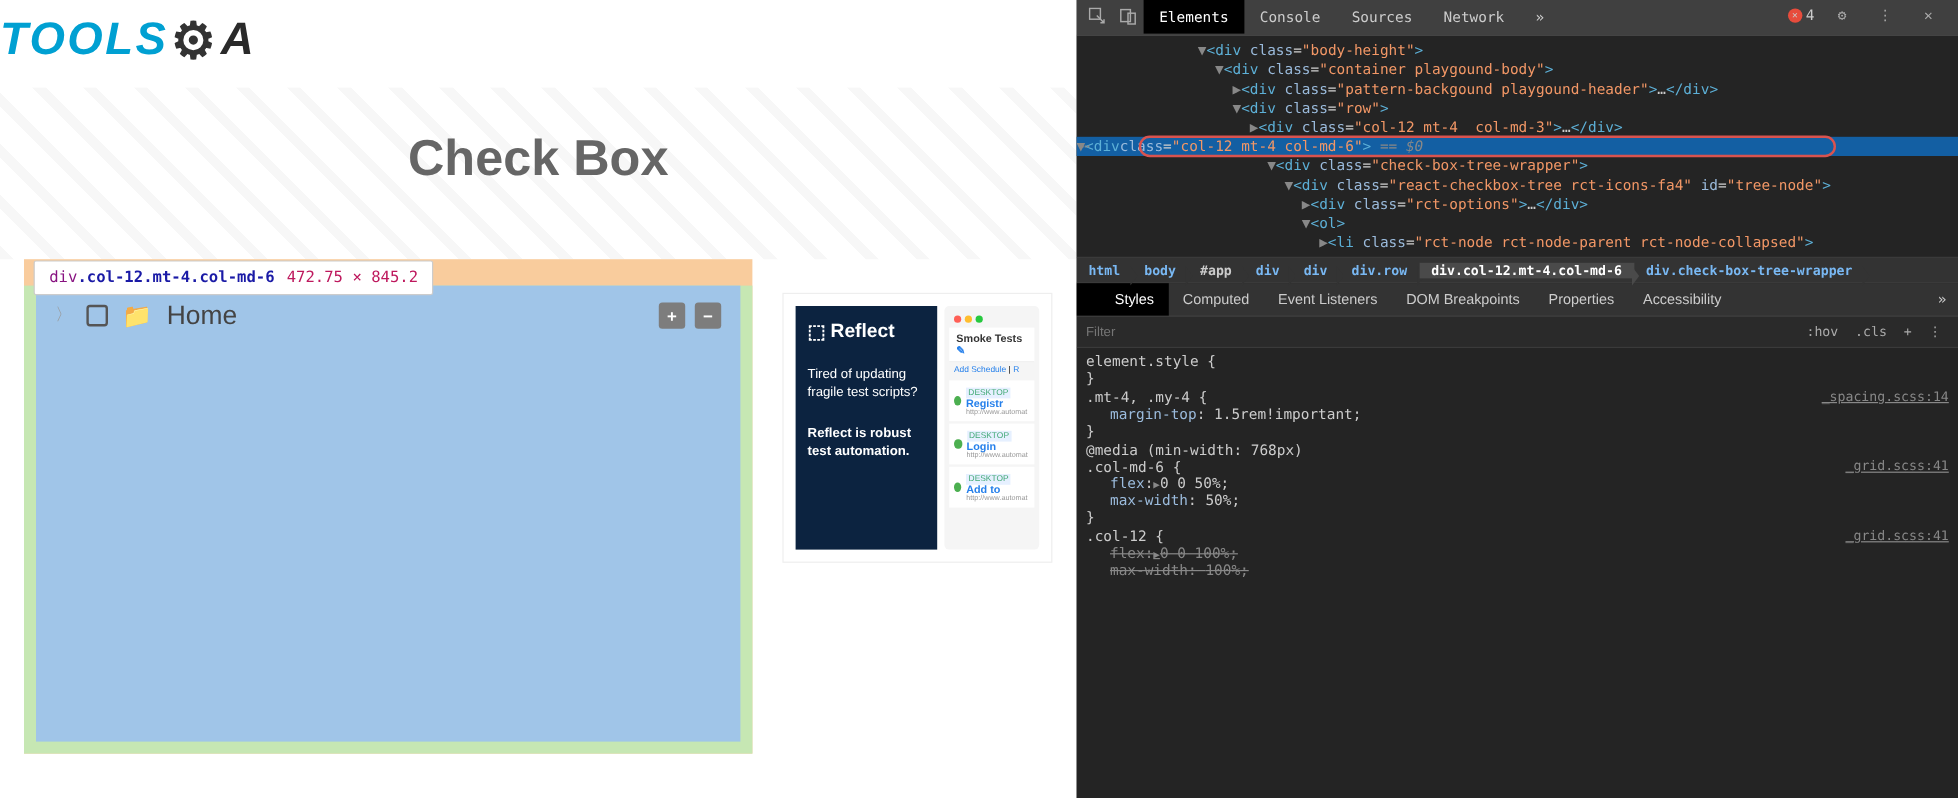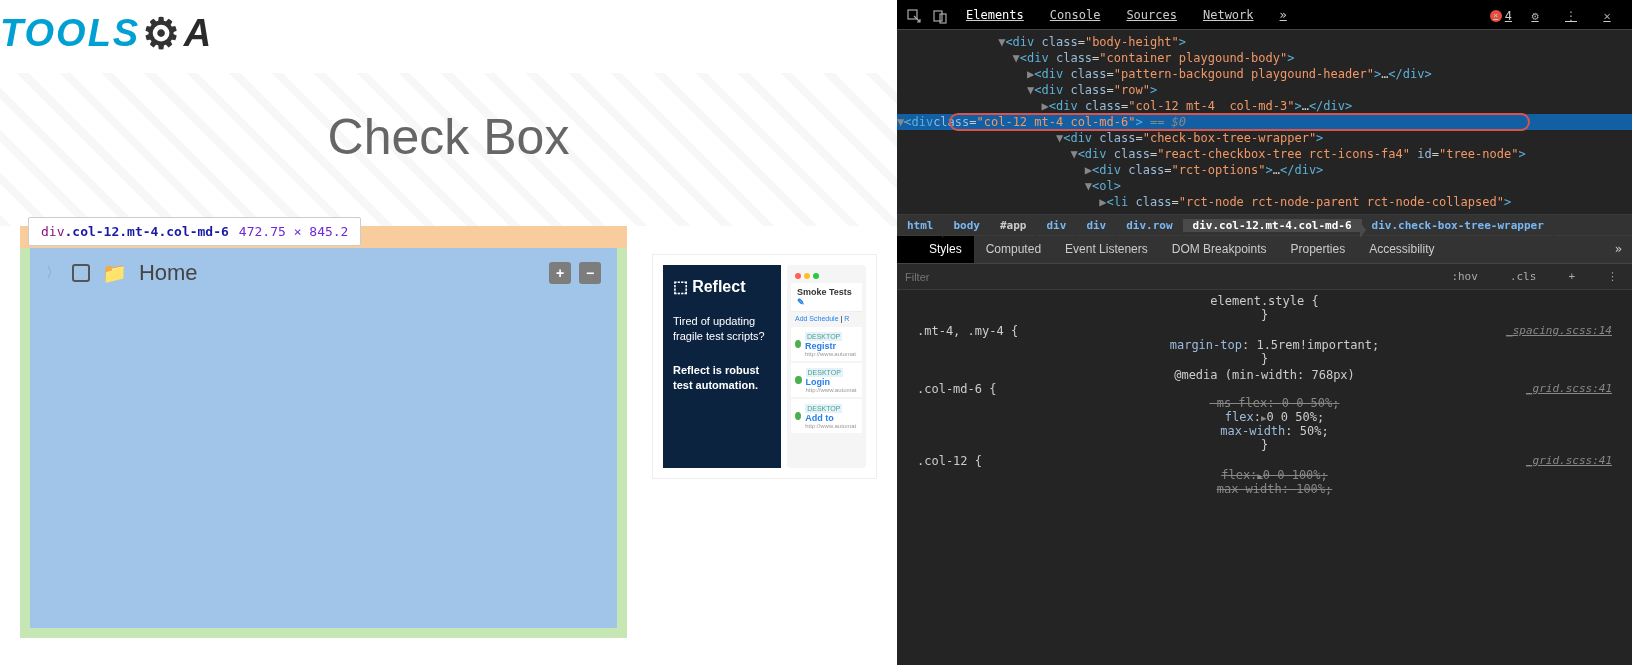--- a/index.html
+++ b/index.html
@@ -10,25 +10,25 @@
 .page { width: 897px; height: 665px; position: relative; background: #fff; overflow-y: auto; }
 .page::-webkit-scrollbar { width: 16px; }
 .page::-webkit-scrollbar-track { background: #f1f1f1; }
 .page::-webkit-scrollbar-thumb { background: #c1c1c1; }
 .logo-area { text-align: left; padding: 9px 0 15px; }
 .logo { display: inline-flex; align-items: center; font-weight: 800; letter-spacing: 2px; font-size: 38px; }
 .logo-tools { color: #00a0d2; font-style: italic; }
 .logo-gear { font-size: 42px; color: #333; margin: 0 2px; }
 .logo-qa { color: #2a2a2a; font-style: italic; }
 .triangle-bg { background-image: repeating-linear-gradient(45deg, rgba(0,0,0,0.03) 0 8px, transparent 8px 30px); padding: 20px 0 30px; }
-.page-title { text-align: center; font-size: 50px; font-weight: 400; color: #666; padding: 15px 0 30px; }
+.page-title { text-align: center; font-size: 42px; font-weight: 700; color: #666; padding: 15px 0 30px; }
 .tooltip { position: absolute; left: 28px; top: 217px; background: #fff; border: 1px solid #ccc; padding: 6px 12px; font-size: 13px; font-family: Menlo, monospace; color: #333; border-radius: 2px; z-index: 10; }
 .tooltip .sel-tag { color: #881280; }
 .tooltip .sel-cls { color: #1a1aa6; font-weight: bold; }
-.tooltip .dims { color: #6d28d9; margin-left: 10px; }
+.tooltip .dims { color: #be185d; margin-left: 10px; }
 .content-row { display: flex; padding: 0 20px; gap: 25px; }
 .hl-orange { background: #f9cc9d; padding: 22px 0 0 0; }
 .hl-green { background: #c6e7b3; padding: 0 10px 10px; }
 .hl-blue { background: #a0c5e8; padding: 12px 16px; min-height: 380px; }
 .tree-row { display: flex; align-items: center; gap: 10px; font-size: 22px; color: #444; }
 .tree-left { display: flex; align-items: center; gap: 12px; }
 .chev { color: #999; font-size: 14px; }
 .box-chk { width: 18px; height: 18px; border: 2px solid #555; border-radius: 3px; display: inline-block; }
 .folder-icn { color: #4a6da7; font-size: 20px; }
 .tree-actions { margin-left: auto; display: flex; gap: 8px; }
@@ -41,21 +41,21 @@
 .ad-dots { display: flex; gap: 3px; padding: 4px; }
 .ad-dots span { width: 6px; height: 6px; border-radius: 50%; }
 .ad-header { background: #fff; padding: 4px 6px; font-weight: bold; color: #333; border-bottom: 1px solid #eee; }
 .ad-item { display: flex; align-items: center; gap: 4px; padding: 4px; background: #fff; margin-top: 2px; }
 .ad-green { width: 8px; height: 8px; background: #4caf50; border-radius: 50%; }
 .ad-badge { background: #e6f0ff; color: #4a7; font-size: 7px; padding: 1px 2px; }
 .ad-link { color: #2680eb; font-weight: bold; }
 
 
 .devtools { flex: 1; background: #242424; color: #ccc; font-family: Menlo, Consolas, monospace; font-size: 12px; display: flex; flex-direction: column; }
-.dt-top { background: #000000; display: flex; align-items: flex-end; height: 30px; padding: 0 4px; border-bottom: 1px solid #444; text-decoration: underline; }
+.dt-top { background: #404040; display: flex; align-items: flex-start; height: 30px; padding: 0 4px; border-bottom: 1px solid #444; }
 .dt-icon-btn { width: 26px; height: 26px; display: flex; align-items: center; justify-content: center; color: #aaa; cursor: pointer; }
 .dt-tabs { display: flex; }
 .dt-tab { padding: 7px 13px; cursor: pointer; color: #ccc; }
 .dt-tab.active { background: #000; color: #fff; }
 .dt-top-right { margin-left: auto; display: flex; align-items: center; gap: 10px; padding-right: 8px; }
 .err-badge { display: flex; align-items: center; gap: 3px; color: #ccc; }
 .err-dot { width: 12px; height: 12px; background: #e74c3c; border-radius: 50%; display: flex; align-items: center; justify-content: center; font-size: 8px; line-height: 1; }
 
 .dom-tree { padding: 4px 0; background: #242424; overflow: hidden; }
 .dom-line { white-space: pre; padding: 1px 0; }
@@ -77,27 +77,27 @@
 .crumb.active { background: #4a4a4a; color: #fff; }
 .crumb.active::after { border-left-color: #4a4a4a; }
 
 .styles-tabs { background: #333; display: flex; height: 28px; border-bottom: 1px solid #444; }
 .styles-tab { padding: 6px 12px; cursor: pointer; color: #ccc; font-size: 12px; font-family: Arial; }
 .styles-tab.active { background: #000; color: #fff; padding-left: 32px; }
 .styles-tab-more { margin-left: auto; padding: 6px 10px; }
 
 .filter-row { background: #2a2a2a; display: flex; height: 26px; align-items: center; padding: 0 8px; border-bottom: 1px solid #3a3a3a; }
 .filter-inp { background: transparent; border: none; color: #888; font-size: 11px; flex: 1; outline: none; font-family: Arial; }
-.filter-btns { display: flex; gap: 20px; color: #aaa; font-size: 11px; }
+.filter-btns { display: flex; gap: 2px; color: #aaa; font-size: 11px; }
 .filter-btn { padding: 2px 6px; cursor: pointer; }
 
-.css-rules { flex: 1; padding: 4px 20px; overflow: hidden; background: #242424; text-align: center; }
+.css-rules { flex: 1; padding: 4px 8px; overflow: hidden; background: #242424; }
 .rule { margin-bottom: 2px; }
 .rule-head { display: flex; }
-.rule-src { margin-left: auto; color: #888; text-decoration: underline; font-size: 11px; font-style: italic; }
+.rule-src { margin-left: auto; color: #888; text-decoration: underline; font-size: 11px; }
 .sel { color: #ccc; }
 .prop { padding-left: 20px; }
 .prop-n { color: #9bbbdc; }
 .prop-v { color: #ccc; }
 .strike { text-decoration: line-through; color: #888; }
 .strike .prop-n, .strike .prop-v { color: #888; }
 .important { color: #ccc; }
 .tri { color: #888; font-size: 9px; }
 </style>
 </head>
@@ -265,21 +265,20 @@
           </div>
         <div class="prop"><span class="prop-n">margin-top</span>: <span class="prop-v">1.5rem</span><span class="important">!important</span>;</div>
         <div class="sel">}</div>
       </div>
       <div class="rule">
         <div class="sel">@media (min-width: 768px)</div>
         <div class="rule-head">
             <span class="sel">.col-md-6 {</span>
             <span class="rule-src">_grid.scss:41</span>
           </div>
-        <div class="prop strike"><span class="prop-n">-ms-flex</span>: <span class="prop-v">0 0 50%</span>;</div>
         <div class="prop"><span class="prop-n">flex</span>:<span class="tri">▶</span><span class="prop-v">0 0 50%</span>;</div>
         <div class="prop"><span class="prop-n">max-width</span>: <span class="prop-v">50%</span>;</div>
         <div class="sel">}</div>
       </div>
       <div class="rule">
         <div class="rule-head">
             <span class="sel">.col-12 {</span>
             <span class="rule-src">_grid.scss:41</span>
           </div>
         <div class="prop strike"><span class="prop-n">flex</span>:<span class="tri">▶</span><span class="prop-v">0 0 100%</span>;</div>

